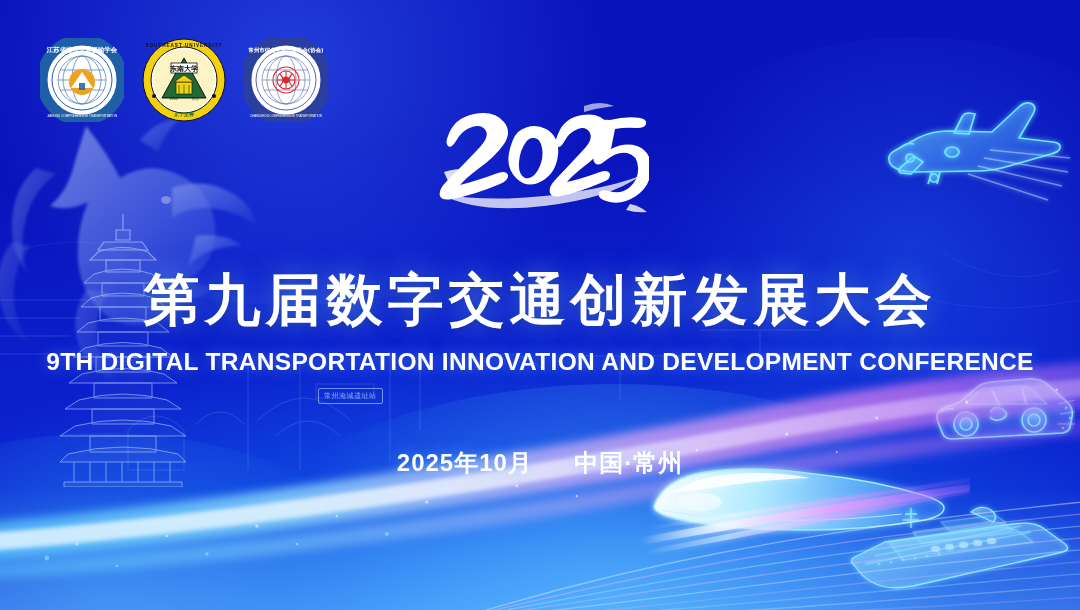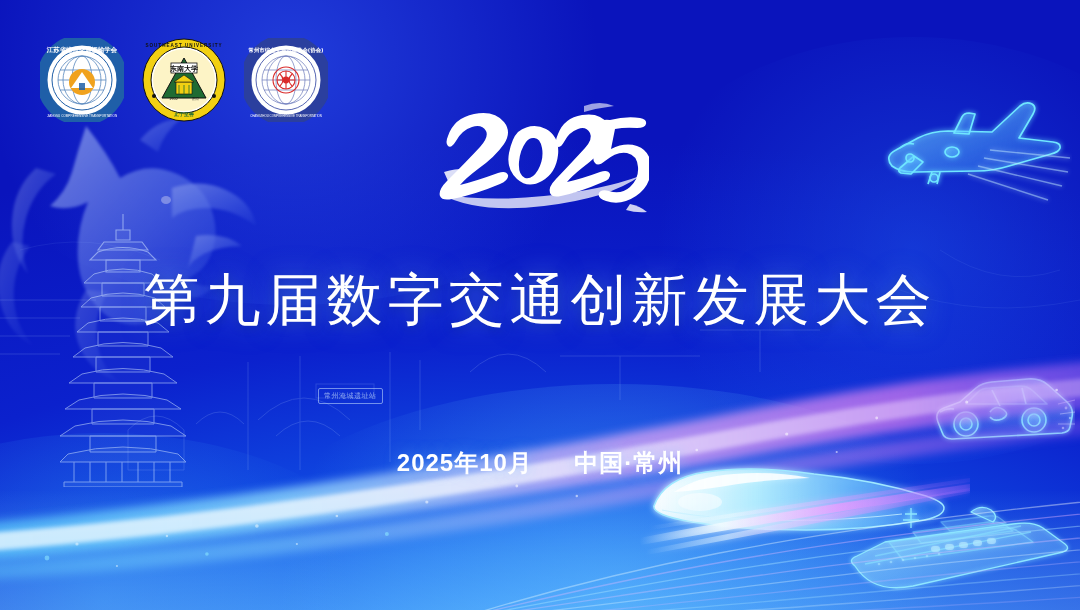--- a/index.html
+++ b/index.html
@@ -51,21 +51,21 @@
   .brush svg{display:block;}
   .brush-city{
     position:absolute;left:0;top:84px;width:215px;text-align:center;
     color:#fff;font-size:13.5px;font-weight:700;letter-spacing:2.1px;
     text-shadow:0 0 8px rgba(120,190,255,.6);
   }
 
   
   .title-cn{
     position:absolute;left:0;top:272px;width:100%;text-align:center;
-    color:#fff;font-size:56px;font-weight:400;letter-spacing:5px;line-height:1;
+    color:#fff;font-size:56px;font-weight:700;letter-spacing:5px;line-height:1;
     font-family:"DejaVu Sans","Liberation Sans",sans-serif;
     text-shadow:0 0 26px rgba(120,190,255,.55),0 2px 10px rgba(0,30,120,.45);
   }
   .title-en{
     position:absolute;left:0;top:348px;width:100%;text-align:center;
     color:#fff;font-size:24.5px;font-weight:700;letter-spacing:.3px;
     text-shadow:0 0 14px rgba(120,190,255,.5);
   }
   .meta{
     position:absolute;left:0;top:447px;width:100%;text-align:center;
@@ -476,20 +476,21 @@
 
         <path d="M6 96 q48 8 104 2 q58 -6 96 -20 q-30 22 -96 30 q-66 8 -104 -12 Z" opacity=".75"></path>
         <path d="M150 8 q16 -6 30 0 q-16 2 -30 6 Z" opacity=".6"></path>
       </g>
     </svg>
   </div>
 
   <div class="station-tag">常州淹城遗址站</div>
 
   <div class="title-cn">第九届数字交通创新发展大会</div>
+  <div class="title-en">9TH DIGITAL TRANSPORTATION INNOVATION AND DEVELOPMENT CONFERENCE</div>
 
   <div class="meta">
     <span>2025年10月</span>
     <span class="sep"></span>
     <span>中国·常州</span>
   </div>
 
 </div>
 
 </body></html>

